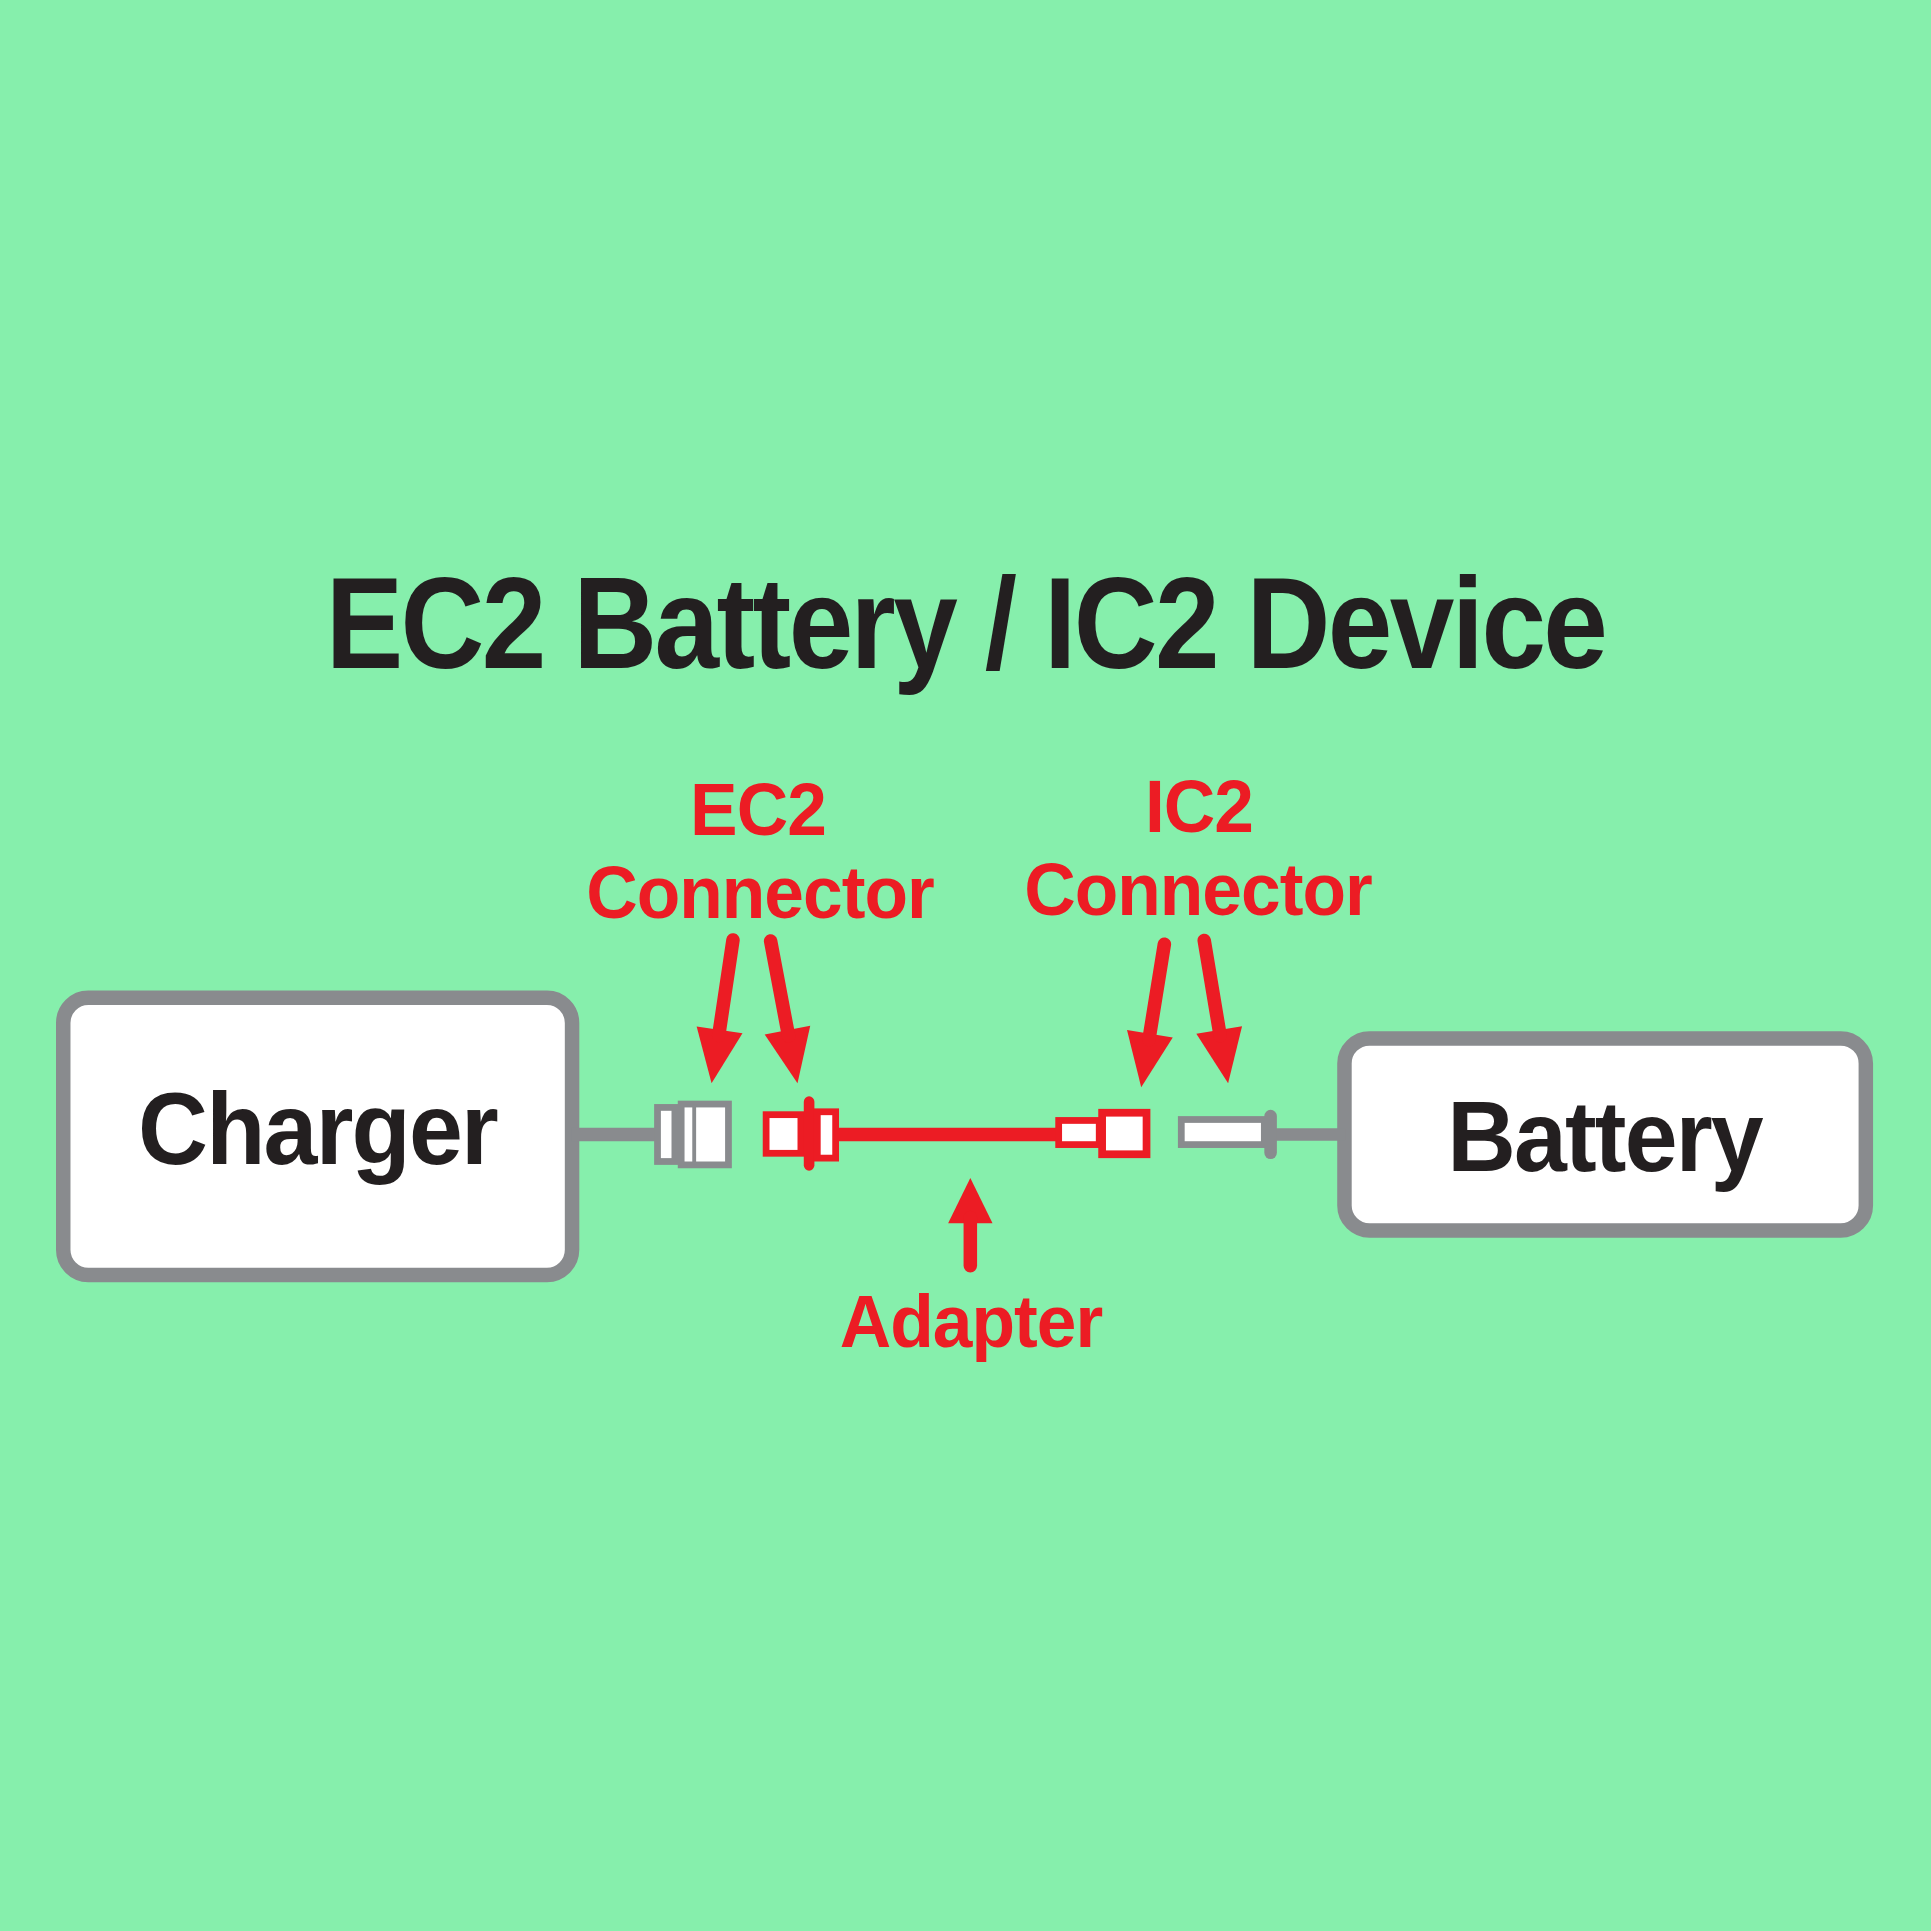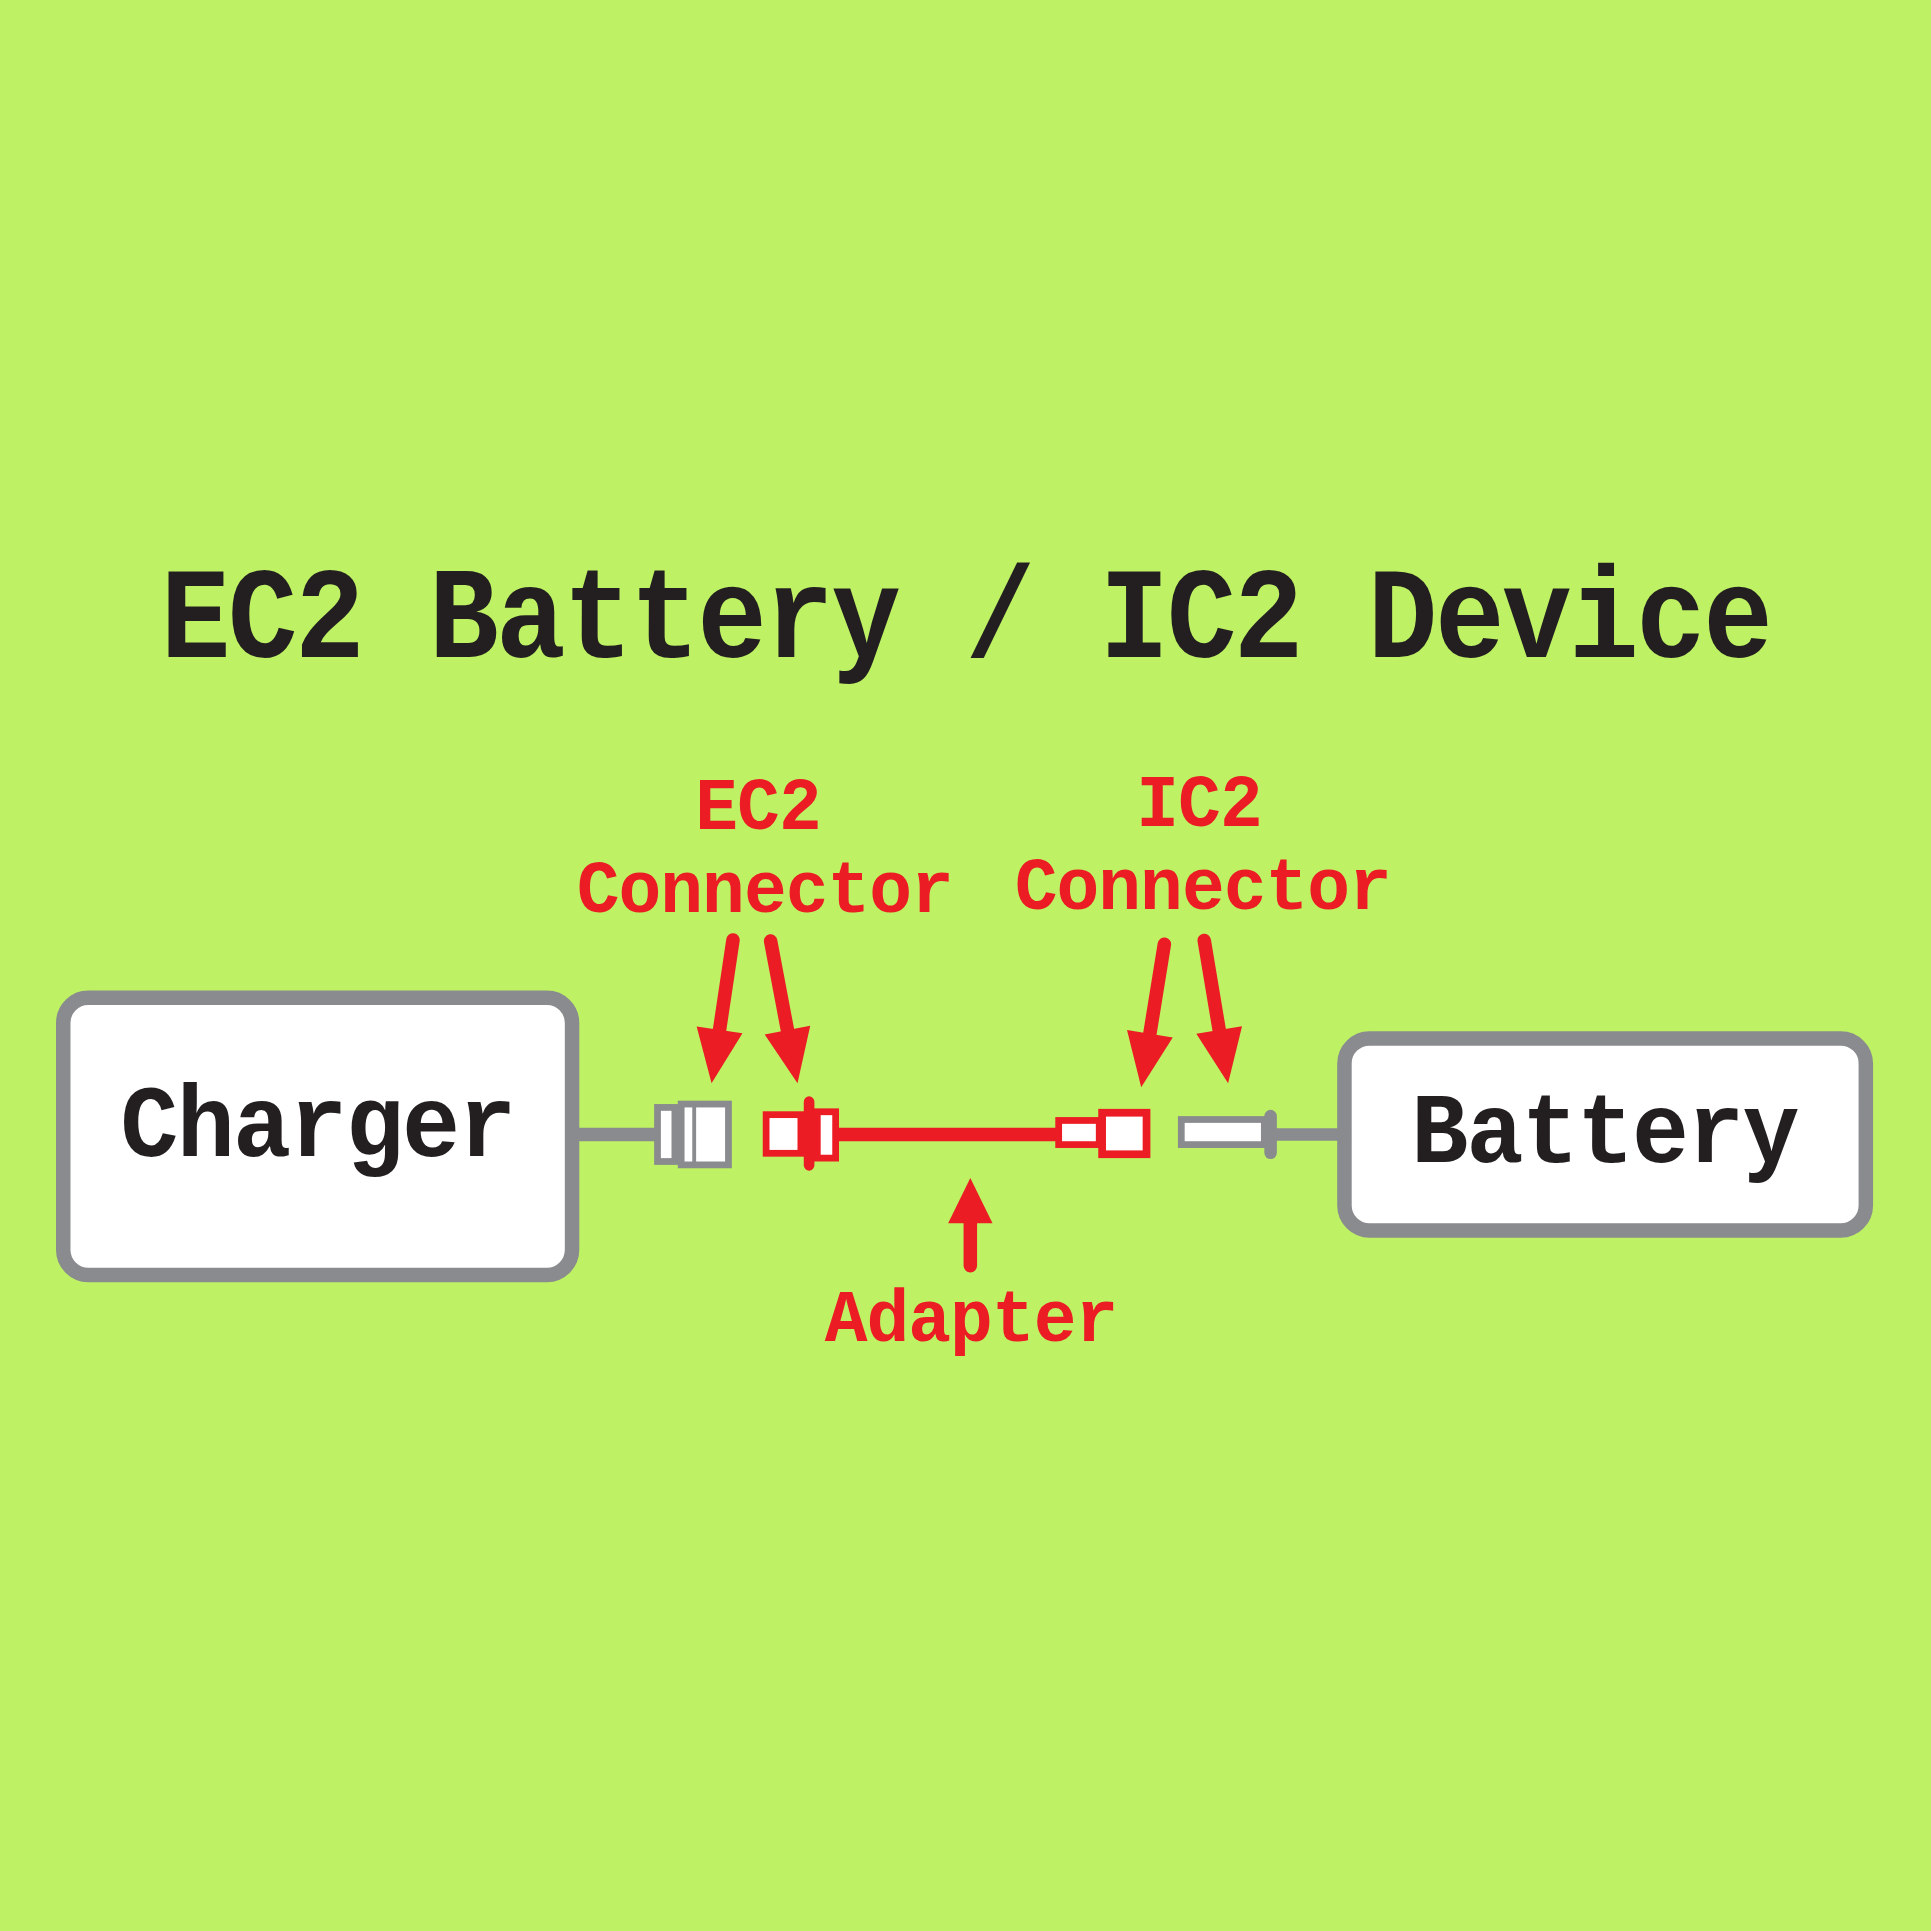--- a/index.html
+++ b/index.html
@@ -1,21 +1,21 @@
 <!DOCTYPE html>
 <html><head>
 <meta charset="utf-8">
 <style>
   html,body{margin:0;padding:0;background:#ffffff;}
   #canvas{
     position:relative;
     width:1931px;height:1931px;
-    background:#bef264;
+    background:#86efac;
     overflow:hidden;
-    font-family:Liberation Mono, monospace;
+    font-family:Liberation Sans, sans-serif;
   }
   #diagram-svg{position:absolute;left:0;top:0;}
   .lbl{
     position:absolute;
     font-weight:bold;
     line-height:1;
     text-align:center;
     white-space:nowrap;
     transform:scaleX(0.95);
     transform-origin:50% 50%;

